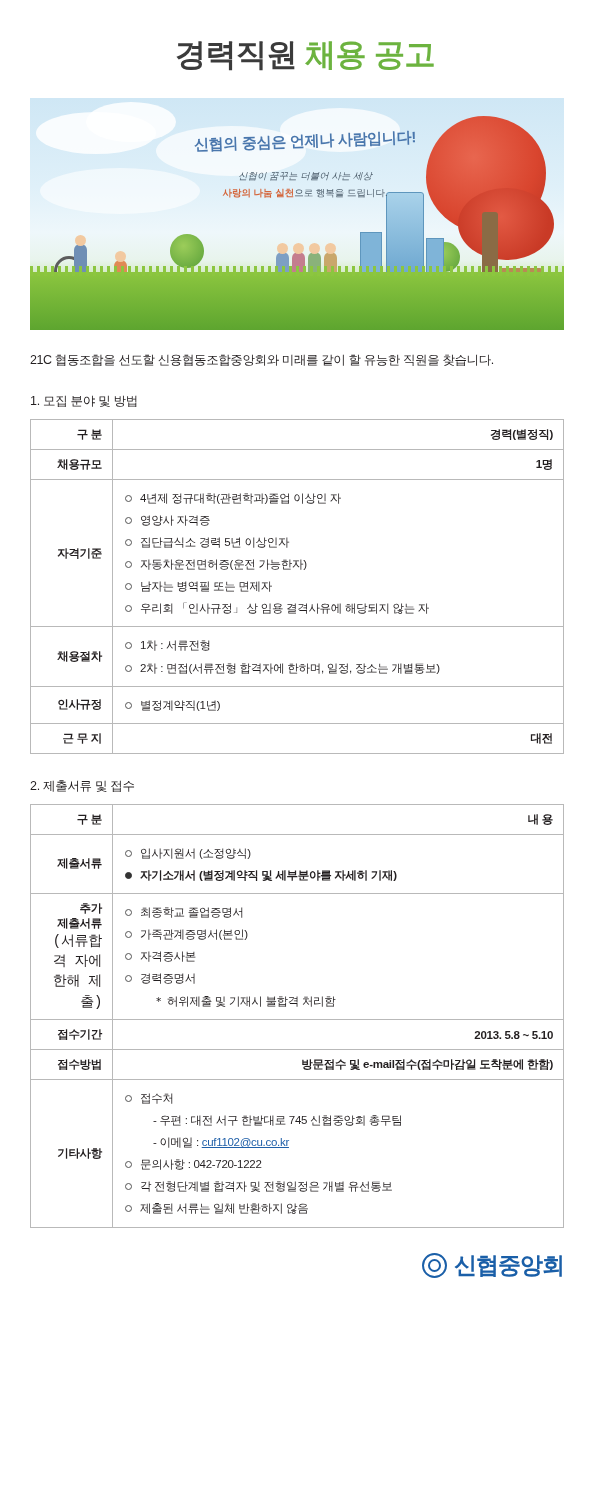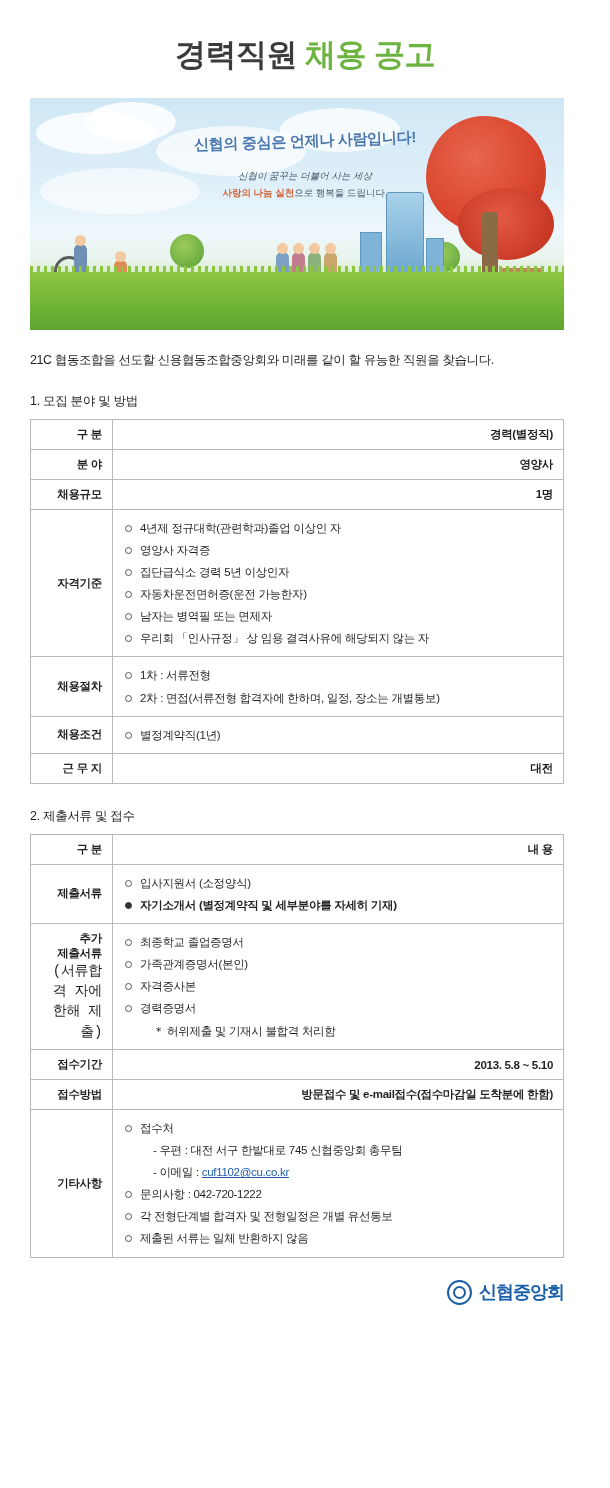--- a/index.html
+++ b/index.html
@@ -216,21 +216,21 @@
     position: relative;
     flex: none;
   }
   .footer .mark:before {
     content: "";
     position: absolute; left: 4px; top: 4px; right: 4px; bottom: 4px;
     border-radius: 50%;
     border: 2px solid #1a5fa8;
   }
   .footer .fname {
-    font-size: 18px;
+    font-size: 23px;
     font-weight: bold;
     color: #1a5fa8;
     letter-spacing: -1px;
   }
 </style>
 </head>
 <body>
 
 <div class="page">
 
@@ -292,24 +292,20 @@
 
   <div class="sec-title">1. 모집 분야 및 방법</div>
 
   <table class="tbl">
     <tbody>
         <tr>
       <td class="lbl">구 분</td>
       <td class="ctr">경력(별정직)</td>
     </tr>
     <tr>
-      <td class="lbl">분 야</td>
-      <td class="ctr">영양사</td>
-    </tr>
-    <tr>
       <td class="lbl">채용규모</td>
       <td class="ctr">1명</td>
     </tr>
     <tr>
       <td class="lbl">자격기준</td>
       <td>
         <ul class="bul">
           <li>4년제 정규대학(관련학과)졸업 이상인 자</li>
           <li>영양사 자격증</li>
           <li>집단급식소 경력 5년 이상인자</li>
@@ -322,21 +318,21 @@
     <tr>
       <td class="lbl">채용절차</td>
       <td>
         <ul class="bul">
           <li>1차 : 서류전형</li>
           <li>2차 : 면접(서류전형 합격자에 한하며, 일정, 장소는 개별통보)</li>
         </ul>
       </td>
     </tr>
     <tr>
-      <td class="lbl">채용조건</td>
+      <td class="lbl">인사규정</td>
       <td>
         <ul class="bul">
           <li>별정계약직(1년)</li>
         </ul>
       </td>
     </tr>
     <tr>
       <td class="lbl">근 무 지</td>
       <td class="ctr">대전</td>
     </tr>

